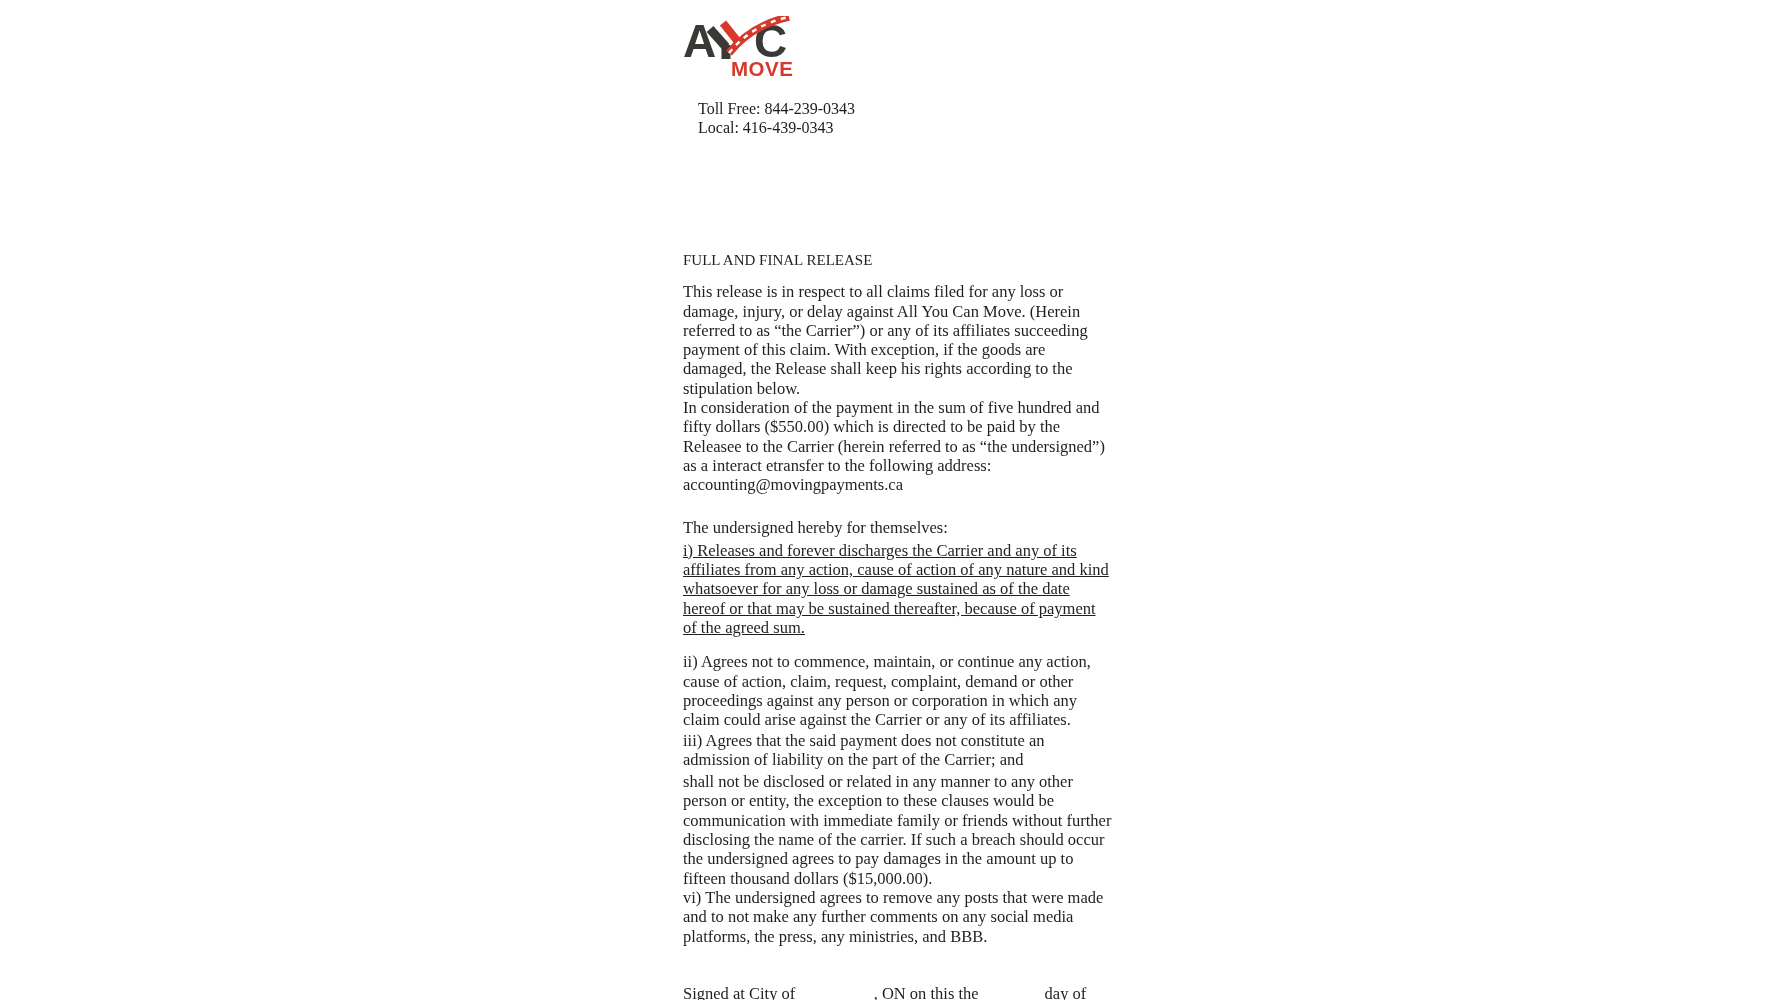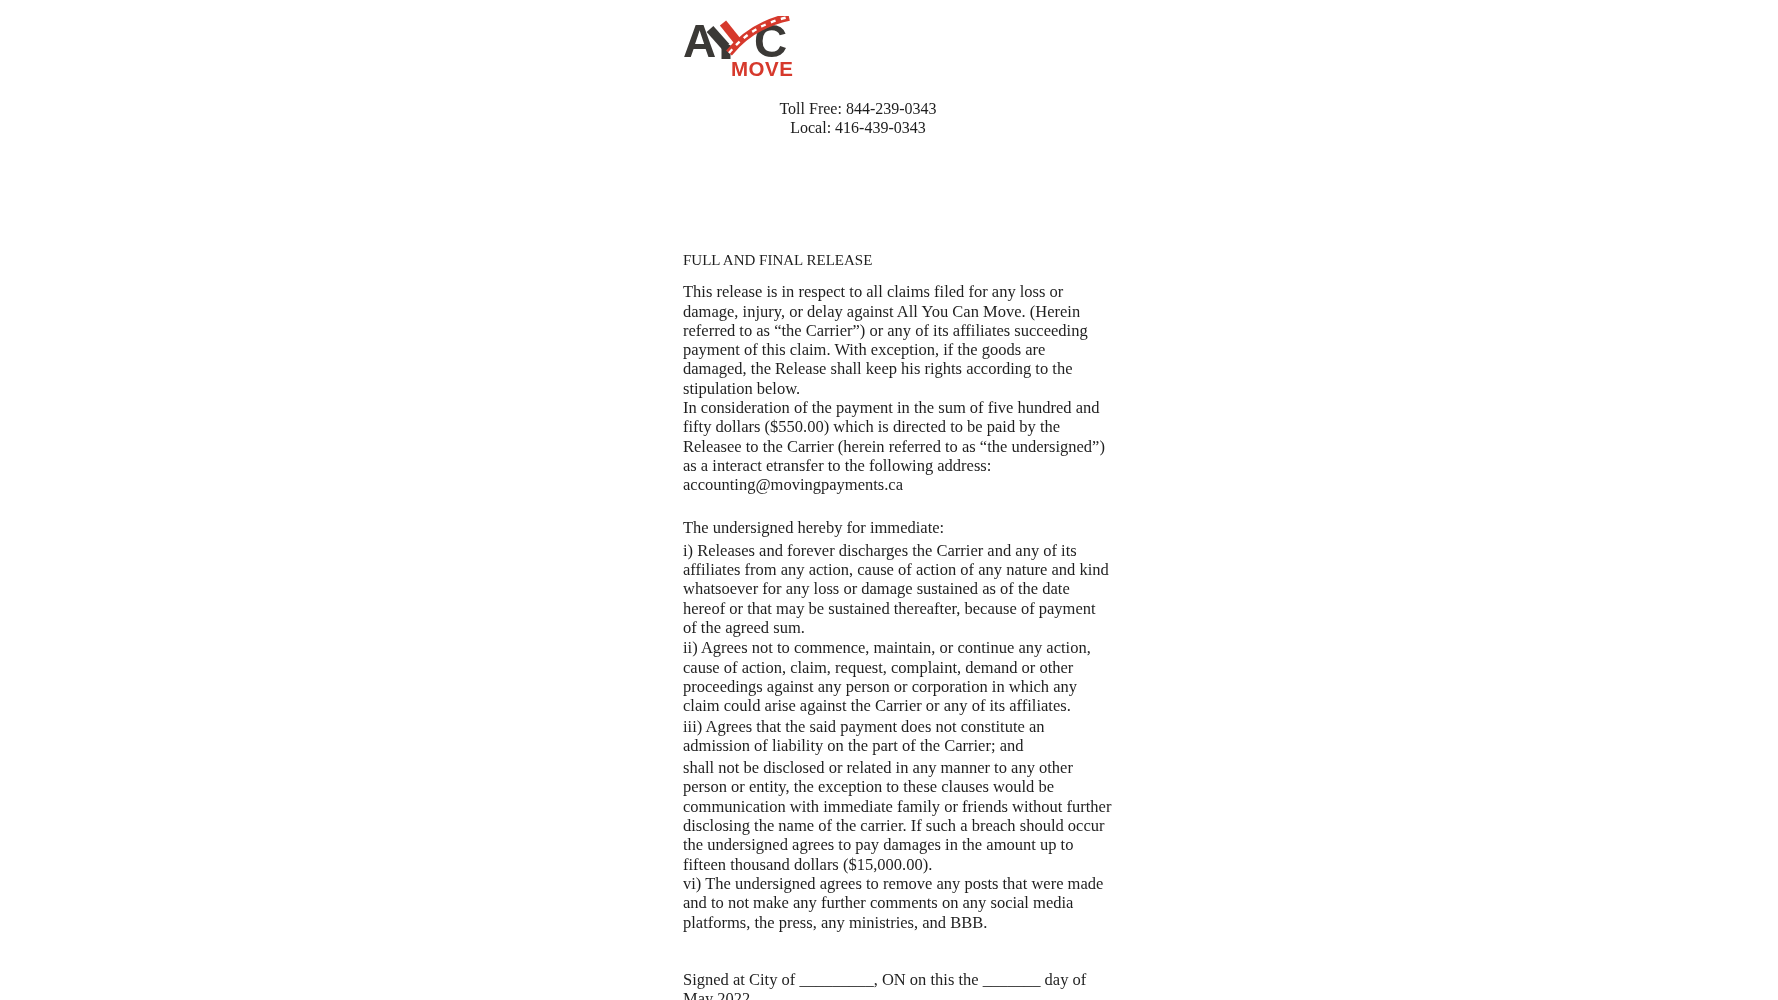--- a/index.html
+++ b/index.html
@@ -6,36 +6,36 @@
   body{
     width:1778px;height:1000px;
     background:#ffffff;
     overflow:hidden;
     position:relative;
     font-family:"Liberation Serif","DejaVu Serif",serif;
     color:#202020;
   }
   .logo{position:absolute;left:683px;top:16px;width:112px;height:64px;}
   .contact{
-    position:absolute;left:655px;top:100px;width:406px;
-    text-align:center;font-size:16px;line-height:18.6px;color:#1d1d1d;
+    position:absolute;left:698px;top:100px;width:406px;
+    text-align:left;font-size:16px;line-height:18.6px;color:#1d1d1d;
   }
   .contact .email a, .contact .email span{
     color:#4472b0;text-decoration:underline;cursor:pointer;
   }
   .doc{
     position:absolute;left:683px;top:251px;width:480px;
     font-size:16.5px;line-height:19.3px;color:#1f1f1f;
   }
   .title{font-size:15px;line-height:19.3px;font-weight:normal;margin:0 0 12px 0;}
   .para{margin:0;white-space:pre-line;}
   #p-consideration{margin-top:0;}
   #p-lead{margin-top:23px;}
-  #p-i{margin-top:4px;}
-  #p-ii{margin-top:1px;}
+  #p-i{margin-top:4px;text-decoration:underline;}
+  #p-ii{margin-top:15px;}
   #p-iii{margin-top:1px;}
   #p-disclosure{margin-top:3px;}
   #p-vi{margin-top:0;}
   #p-signed{margin-top:38px;}
 </style>
 </head>
 <body>
 
 <div class="logo">
   <svg width="112" height="64" viewBox="0 0 112 64">
@@ -65,21 +65,21 @@
 damage, injury, or delay against All You Can Move. (Herein
 referred to as “the Carrier”) or any of its affiliates succeeding
 payment of this claim. With exception, if the goods are
 damaged, the Release shall keep his rights according to the
 stipulation below.</div>
   <div class="para" id="p-consideration">In consideration of the payment in the sum of five hundred and
 fifty dollars ($550.00) which is directed to be paid by the
 Releasee to the Carrier (herein referred to as “the undersigned”)
 as a interact etransfer to the following address:
 accounting@movingpayments.ca</div>
-  <div class="para" id="p-lead">The undersigned hereby for immediate:</div>
+  <div class="para" id="p-lead">The undersigned hereby for themselves:</div>
   <div class="para" id="p-i">i) Releases and forever discharges the Carrier and any of its
 affiliates from any action, cause of action of any nature and kind
 whatsoever for any loss or damage sustained as of the date
 hereof or that may be sustained thereafter, because of payment
 of the agreed sum.</div>
   <div class="para" id="p-ii">ii) Agrees not to commence, maintain, or continue any action,
 cause of action, claim, request, complaint, demand or other
 proceedings against any person or corporation in which any
 claim could arise against the Carrier or any of its affiliates.</div>
   <div class="para" id="p-iii">iii) Agrees that the said payment does not constitute an

